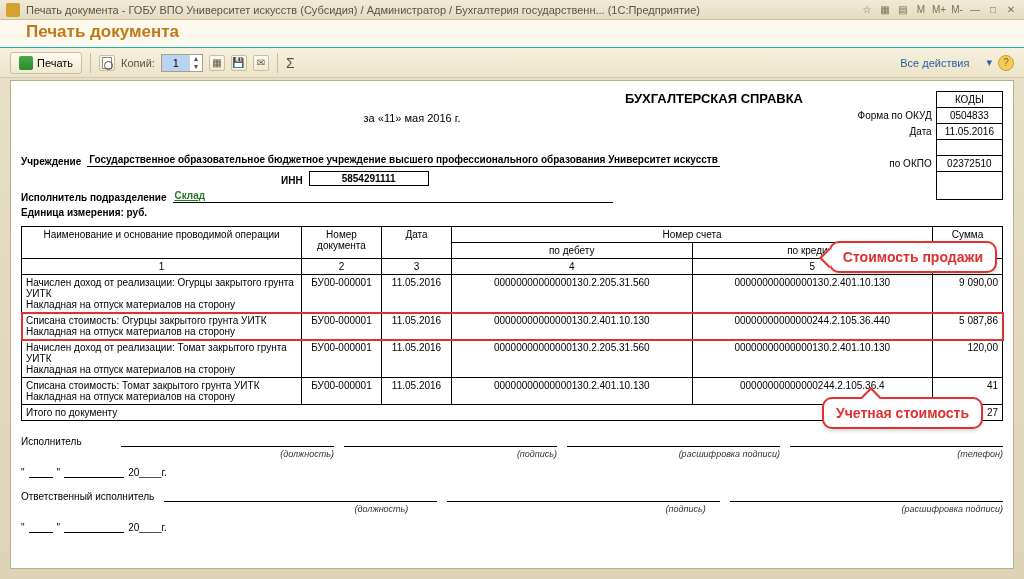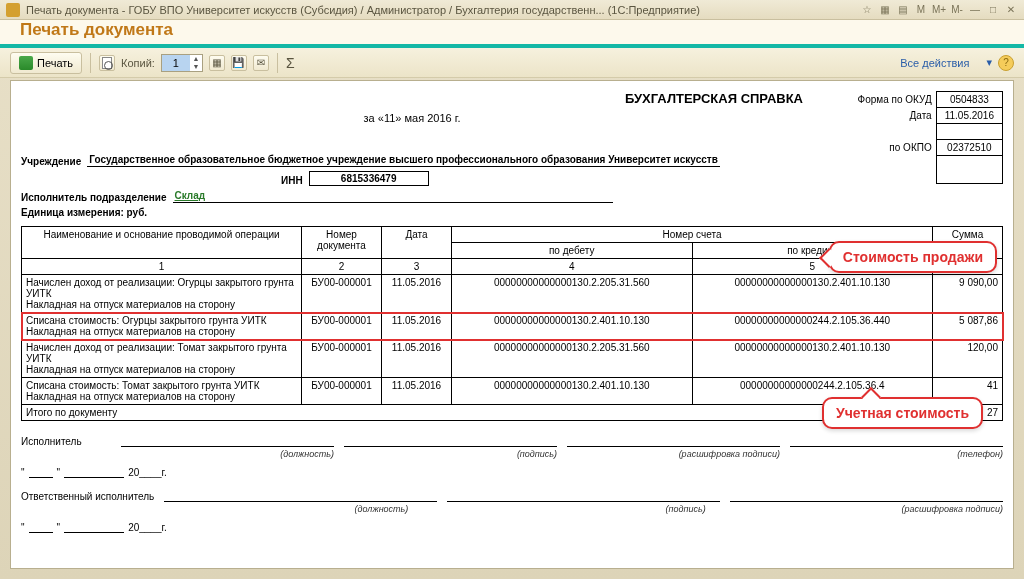--- a/index.html
+++ b/index.html
@@ -23,23 +23,23 @@
   color: #5a5540;
 }
 .titlebar .app-icon { width: 14px; height: 14px; background:#d4a030; border-radius:2px; margin-right:6px; }
 .titlebar .title-text { flex: 1; white-space: nowrap; overflow: hidden; text-overflow: ellipsis; }
 .titlebar .win-icons { display:flex; gap:4px; align-items:center; }
 .titlebar .win-icons span { width:14px; height:14px; display:inline-flex; align-items:center; justify-content:center; font-size:10px; color:#7a7358; cursor:pointer; }
 .tab-header {
   height: 28px;
   background: #fdf9ec;
   display:flex;
-  align-items:flex-start;
-  padding: 0 20px;
-  border-bottom: 4px solid #14b8a6;
+  align-items:center;
+  padding: 0 26px;
+  border-bottom: 1px solid #14b8a6;
 }
 .tab-title { font-size: 17px; font-weight: bold; color: #c07818; padding-bottom:3px;}
 .toolbar {
   height: 30px;
   background: linear-gradient(#f6f1de, #ece4c8);
   border-bottom:1px solid #d4cbaa;
   display:flex;
   align-items:center;
   padding: 0 10px;
   gap:6px;
@@ -188,20 +188,24 @@
 
 <div class="document-area">
 <div class="doc-inner">
 
   <div class="meta-block">
     <div class="doc-title">БУХГАЛТЕРСКАЯ СПРАВКА</div>
     <div class="doc-sub">за «11» мая 2016 г.</div>
 
     <table class="meta-table">
       <tbody>
+            <tr>
+              <td class="label"></td>
+              <td>КОДЫ</td>
+            </tr>
       <tr>
               <td class="label">Форма по ОКУД</td>
               <td>0504833</td>
             </tr>
       <tr>
               <td class="label">Дата</td>
               <td>11.05.2016</td>
             </tr>
       <tr>
               <td class="label" style="height:16px;"></td>
@@ -217,21 +221,21 @@
             </tr>
     </tbody>
         </table>
 
     <div class="field-row" style="margin-top:30px;">
       <span class="lab">Учреждение</span>
       <span class="val long">Государственное образовательное бюджетное учреждение высшего профессионального образования Университет искусств</span>
     </div>
     <div class="field-row">
       <span class="lab inn-lab">ИНН</span>
-      <span class="val med" style="border:1px solid #000; border-bottom:1px solid #000; padding:1px 6px; text-align:center;">6815336479</span>
+      <span class="val med" style="border:1px solid #000; border-bottom:1px solid #000; padding:1px 6px; text-align:center;">5854291111</span>
     </div>
   </div>
 
   <div class="field-row">
     <span class="lab">Исполнитель подразделение</span>
     <span class="val green" style="min-width:440px;">Склад</span>
   </div>
   <div class="field-row">
     <span class="lab">Единица измерения: руб.</span>
   </div>

